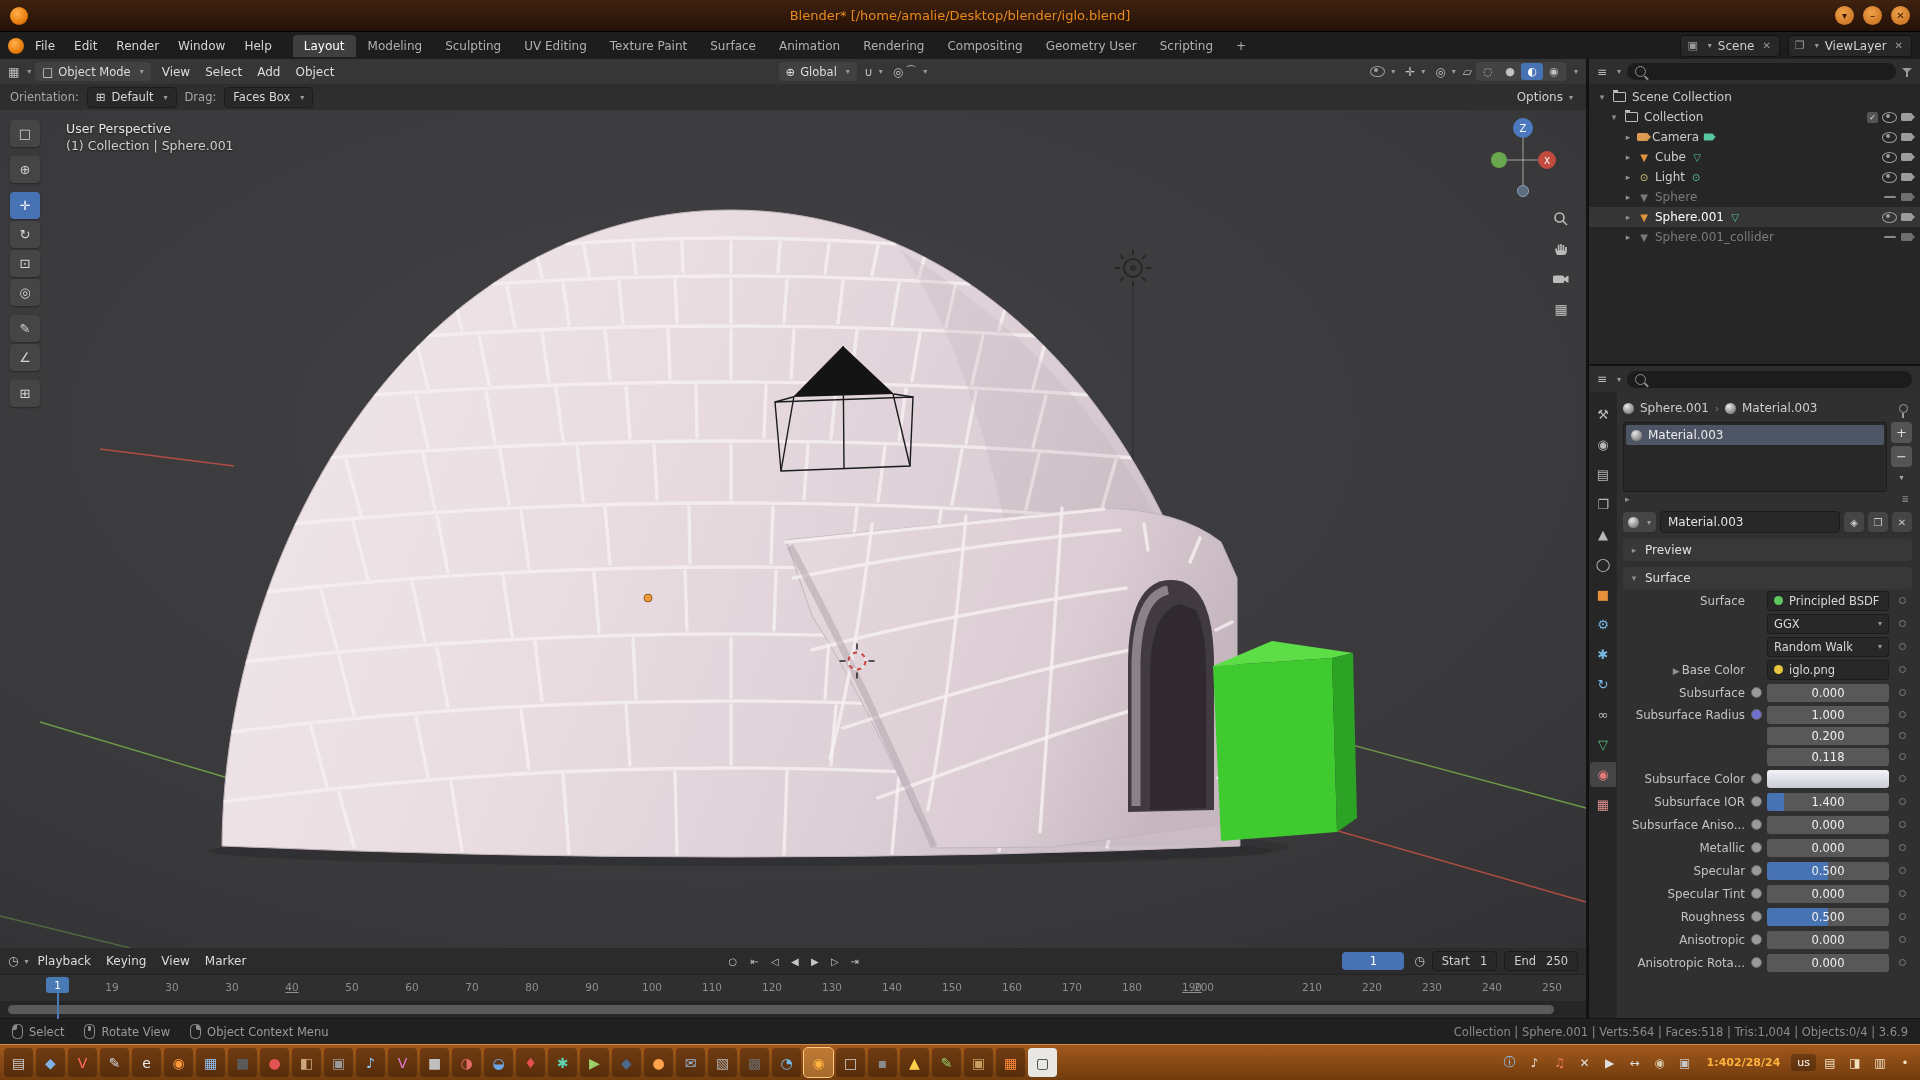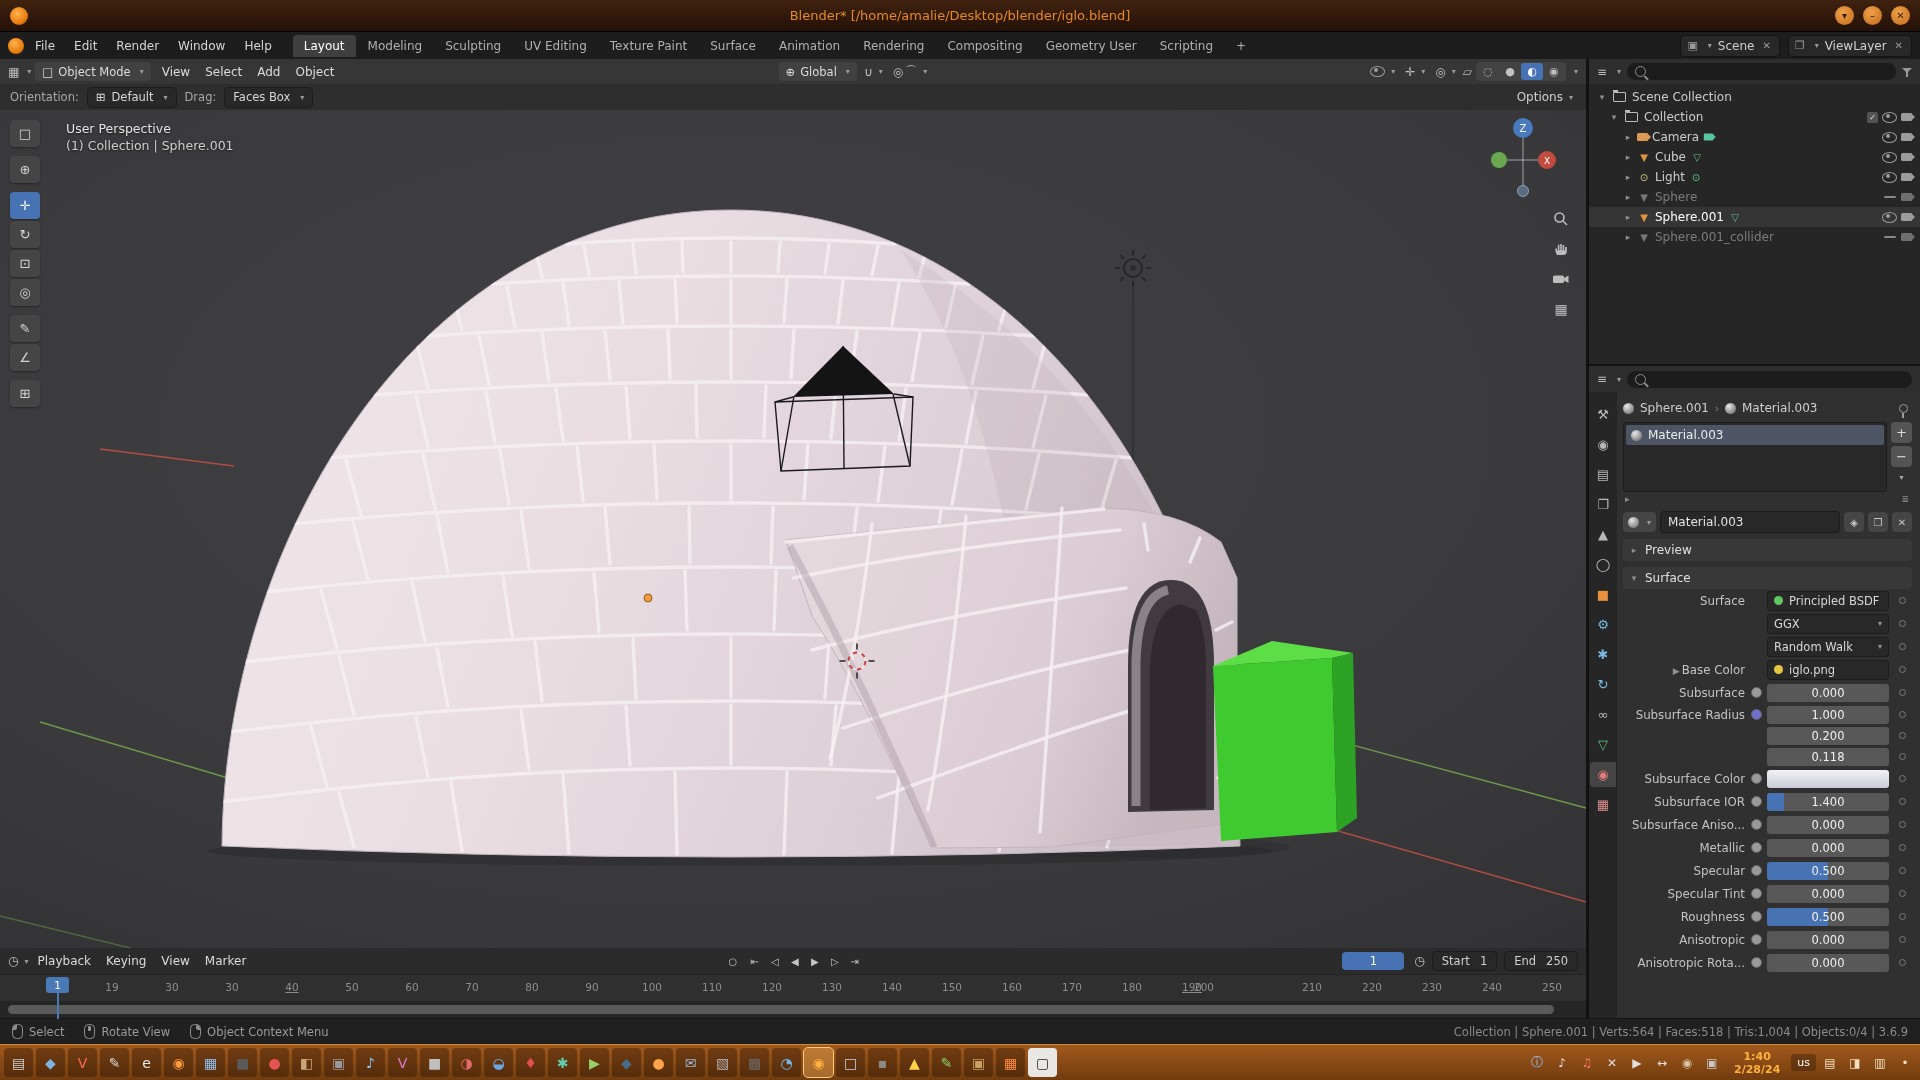--- a/index.html
+++ b/index.html
@@ -102,21 +102,21 @@
   .mousei.right::before{right:0;top:0;width:4px;height:5px;border-radius:0 4px 0 2px}
 
   
   #taskbar{position:absolute;left:0;top:1044px;width:1920px;height:36px;background:linear-gradient(#a2591c,#713c0e);
            display:flex;align-items:center;padding:0 4px;box-sizing:border-box;gap:3px;border-top:1px solid #c98a3f}
   #tb-apps,#tb-tray,#tb-tray2{display:flex;gap:3px;align-items:center}
   .app{width:29px;height:29px;border-radius:4px;background:rgba(30,12,2,.35);display:flex;align-items:center;
        justify-content:center;font-size:14px;flex:none}
   .app.active{background:rgba(255,190,100,.35);outline:1px solid #ffc97e}
   .trayic{width:22px;height:22px;display:flex;align-items:center;justify-content:center;font-size:12px;color:#f3e2c8;flex:none}
-  #tb-clock{display:flex;flex-direction:column;align-items:center;justify-content:center;color:#ffb23e;font-size:11px;
+  #tb-clock{display:flex;flex-direction:row;align-items:center;justify-content:center;color:#ffb23e;font-size:11px;
             line-height:13px;margin:12px 8px;font-weight:bold}
   #tb-kb{color:#fff;font-size:11px;background:rgba(0,0,0,.25);padding:2px 6px;border-radius:3px}
 
   
   #out-header{position:absolute;left:1589px;top:59px;width:331px;height:25px;background:#2e2e2e;display:flex;align-items:center;
               gap:6px;padding:0 8px;box-sizing:border-box}
   .searchbox{flex:1;height:17px;background:#1c1c1c;border-radius:9px;display:flex;align-items:center;padding:0 8px;gap:6px}
   .magic{width:9px;height:9px;border:1.5px solid #8f8f8f;border-radius:50%;position:relative;flex:none}
   .magic::after{content:"";position:absolute;width:5px;height:1.5px;background:#8f8f8f;transform:rotate(45deg);right:-4px;bottom:-2px}
   .funnel{position:relative;width:10px;height:10px;flex:none}

